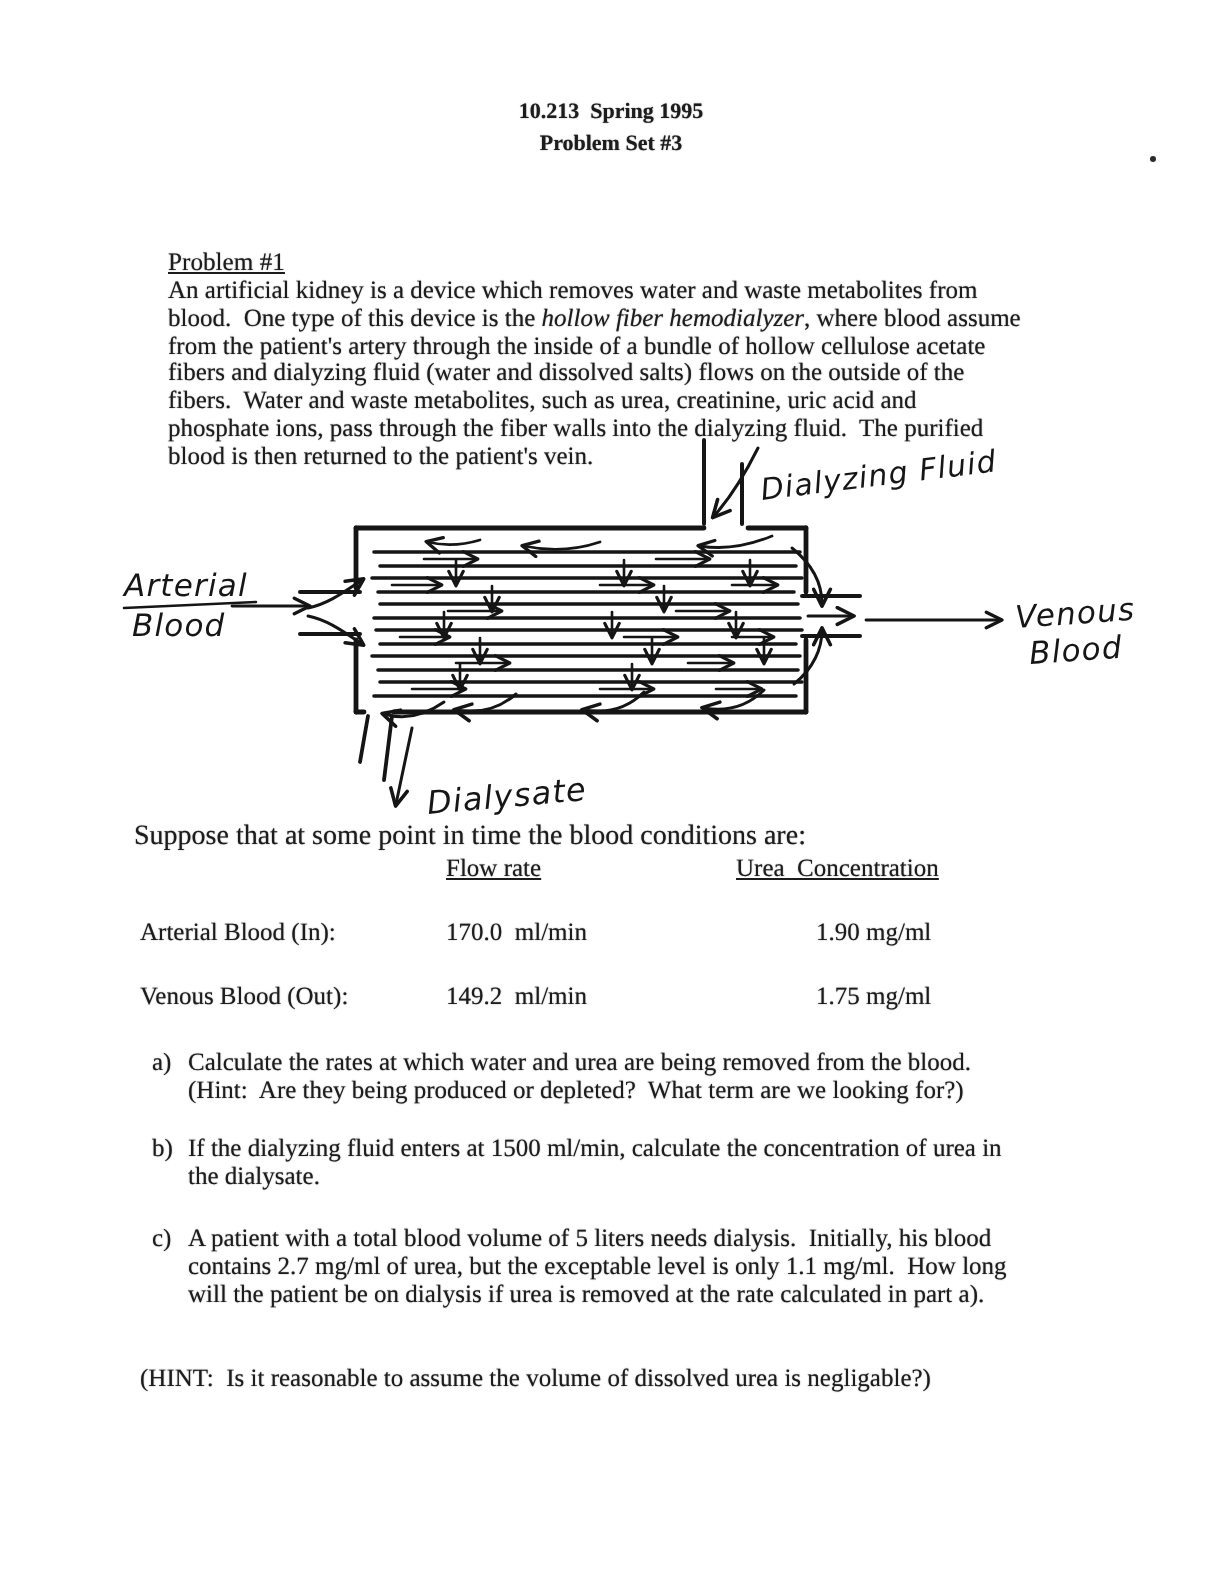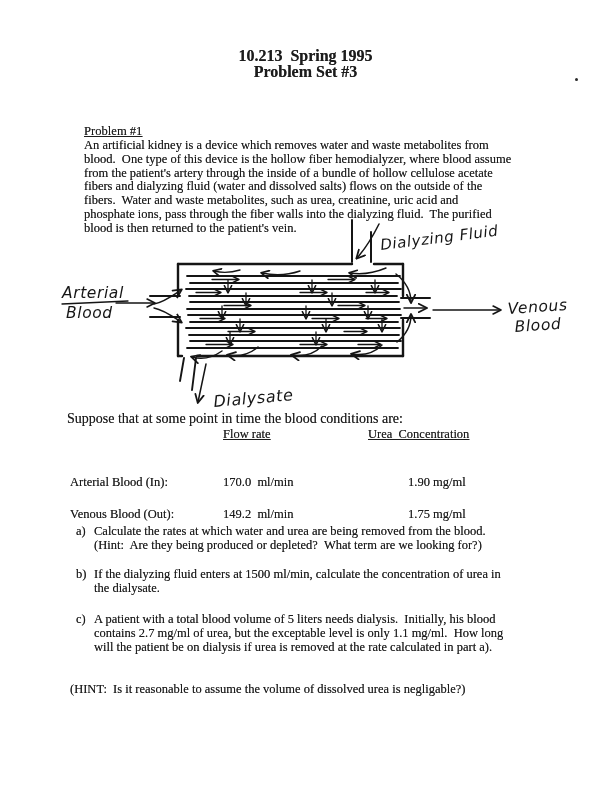--- a/index.html
+++ b/index.html
@@ -3,34 +3,34 @@
 <meta charset="utf-8">
 <style>
   html,body{margin:0;padding:0;background:#e8e8e8;}
   .page{
     position:relative;width:611px;height:792px;background:#ffffff;
     font-family:"Liberation Serif","DejaVu Serif",serif;color:#1c1c1c;
     overflow:hidden;margin:0 auto;
   }
   .t{white-space:pre;text-shadow:0 0 0.6px rgba(25,25,25,0.65);}
   .doc-header{position:absolute;top:48px;left:0;width:611px;text-align:center;
-    font-weight:700;font-size:16px;line-height:16px;}
+    font-weight:700;font-size:11px;line-height:16px;}
   .problem-title{position:absolute;top:124px;left:84px;font-size:12.6px;
     text-decoration:underline;}
   .intro{position:absolute;top:139px;left:84px;font-size:12.5px;line-height:13.8px;}
   .intro div{white-space:pre;}
-  .ital{}
+  .ital{font-style:italic;}
   .diagram-svg{position:absolute;top:218px;left:0;}
   .hand{font-family:"DejaVu Sans","Liberation Sans",sans-serif;font-style:italic;
     letter-spacing:0.6px;fill:#161616;}
   .suppose{position:absolute;top:411px;left:67px;font-size:14px;}
   .cond-table{position:absolute;top:427px;left:70px;font-size:12.5px;}
   .trow{display:flex;}
   .trow.header{margin-bottom:0;}
-  .trow.r1{margin-top:33px;align-items:center;}
+  .trow.r1{margin-top:17px;align-items:center;}
   .trow.r2{margin-top:17px;}
   .c1{width:153px;white-space:pre;}
   .c2{width:145px;white-space:pre;}
   .c3{width:210px;white-space:pre;}
   .header .c2,.header .c3{text-decoration:underline;}
   .c3.val{padding-left:40px;box-sizing:border-box;}
   .q{position:absolute;left:76px;display:flex;font-size:12.5px;line-height:13.9px;}
   .q-label{width:18px;white-space:pre;}
   .q-text div{white-space:pre;}
   .q-a{top:525px;}

